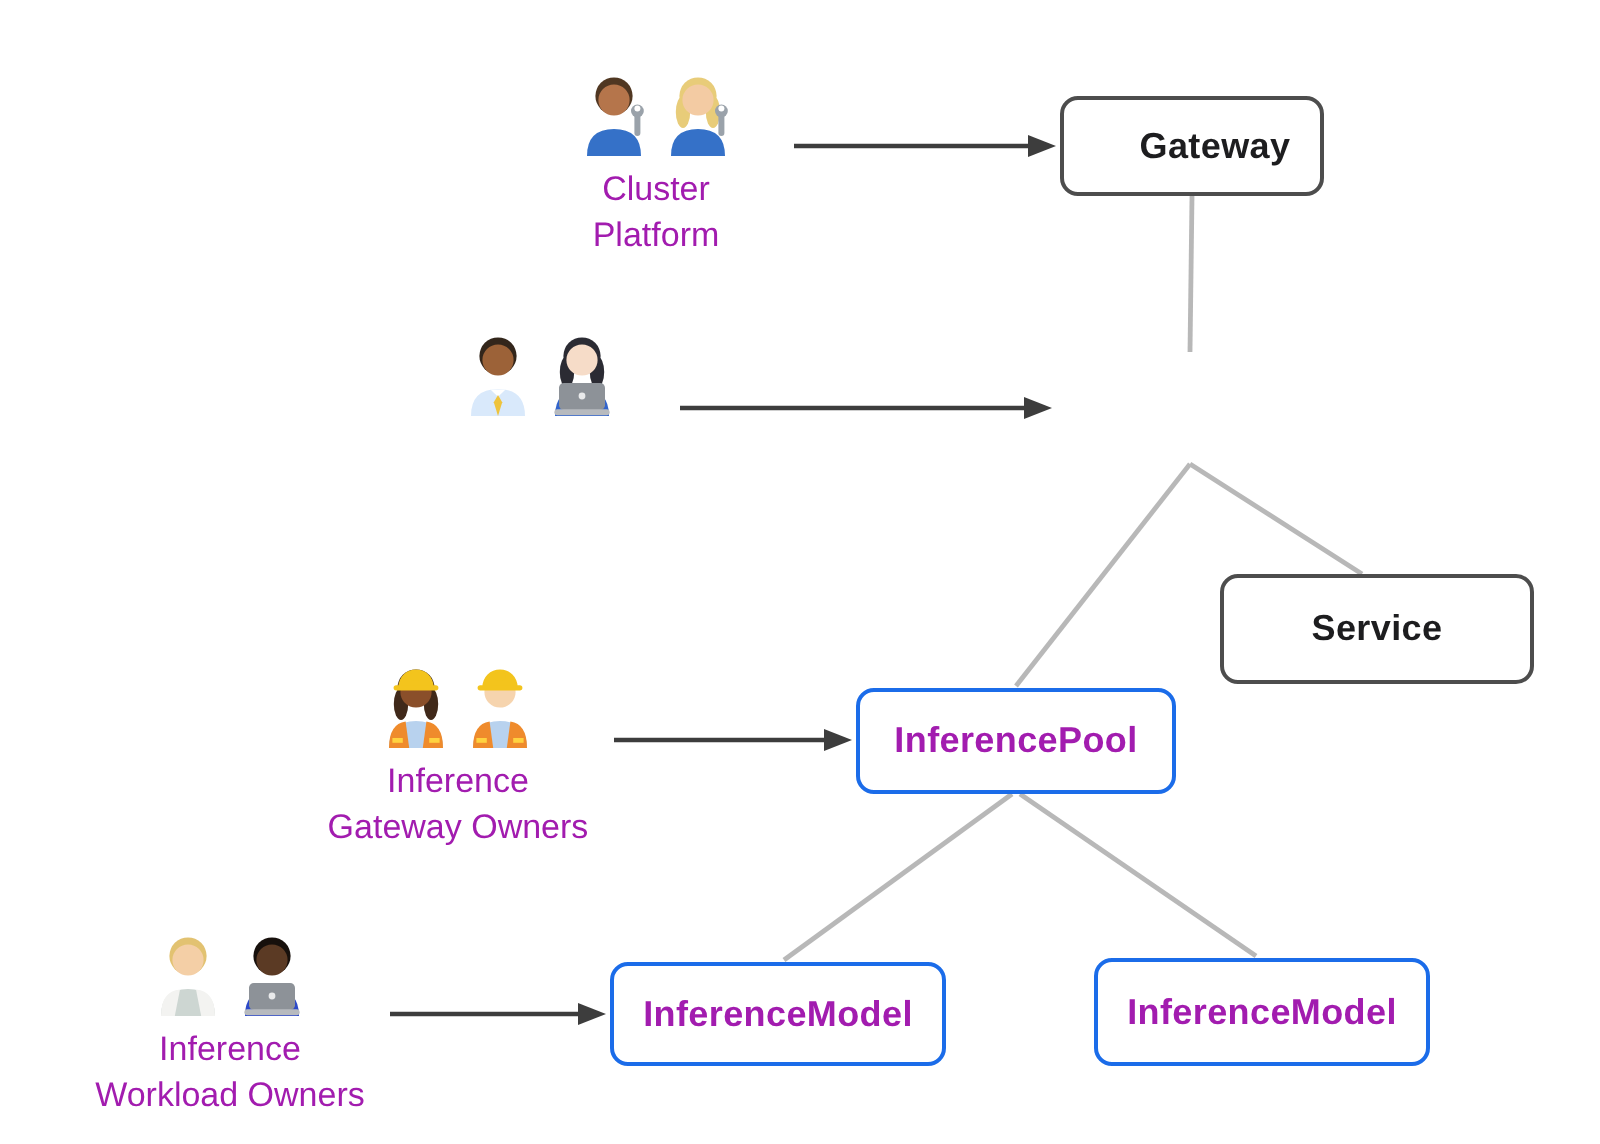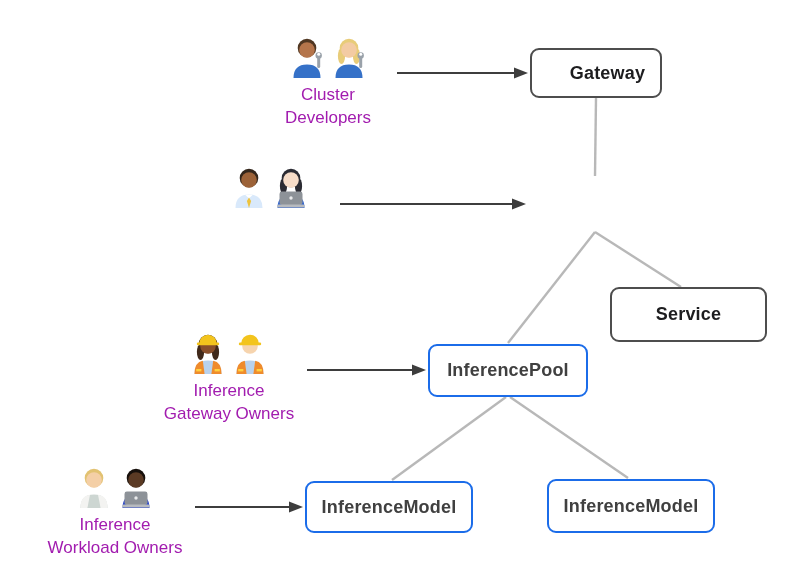--- a/index.html
+++ b/index.html
@@ -9,21 +9,21 @@
     font-family:"Liberation Sans", sans-serif;
   }
   svg.wires { position:absolute; left:0; top:0; width:800px; height:572px; }
   .node {
     position:absolute; box-sizing:border-box;
     display:flex; align-items:center; justify-content:center;
     background:#ffffff; border-radius:9px;
     font-weight:bold; font-size:18px; letter-spacing:.2px;
   }
   .node.dark { border:2.5px solid #4d4d4d; color:#1d1d1f; }
-  .node.blue { border:2.5px solid #1b6ce9; color:#404040; }
+  .node.blue { border:2.5px solid #1b6ce9; color:#a21caf; }
   .persona {
     position:absolute; width:190px;
     display:flex; flex-direction:column; align-items:center;
   }
   .persona .icons { display:flex; gap:6px; height:42px; }
   .persona .icons span { display:inline-block; width:36px; height:42px; }
   .persona .plabel {
     margin-top:5px; text-align:center;
     font-size:17px; line-height:23px; color:#a21caf; white-space:nowrap;
   }
@@ -86,21 +86,21 @@
             <circle cx="18" cy="12" r="9.3" fill="#e8cc79"></circle>
             <circle cx="18" cy="14" r="7.8" fill="#f3cba3"></circle>
             <path d="M4.5 42 q0 -13.5 13.5 -13.5 q13.5 0 13.5 13.5 z" fill="#3571c8"></path>
             <rect x="28.2" y="21" width="3" height="11" rx="1.5" fill="#9aa2aa"></rect>
             <circle cx="29.7" cy="19.5" r="3.2" fill="#9aa2aa"></circle>
             <circle cx="29.7" cy="18.2" r="1.5" fill="#ffffff"></circle>
           </svg></span>
       </div>
     <div class="plabel">
       <div>Cluster</div>
-      <div>Developers</div>
+      <div>Platform</div>
     </div>
   </div>
 
   <div class="persona" style="left:175px; top:166px;">
     <div class="icons">
         <span><svg width="36" height="42" viewBox="0 0 36 42">
             <circle cx="18" cy="12" r="9.3" fill="#33261b"></circle>
             <circle cx="18" cy="14" r="7.8" fill="#9c6238"></circle>
             <path d="M4.5 42 q0 -13.5 13.5 -13.5 q13.5 0 13.5 13.5 z" fill="#d9e9fb"></path>
             <path d="M14.2 28.8 l3.8 3.6 3.8 -3.6 z" fill="#ffffff"></path>

